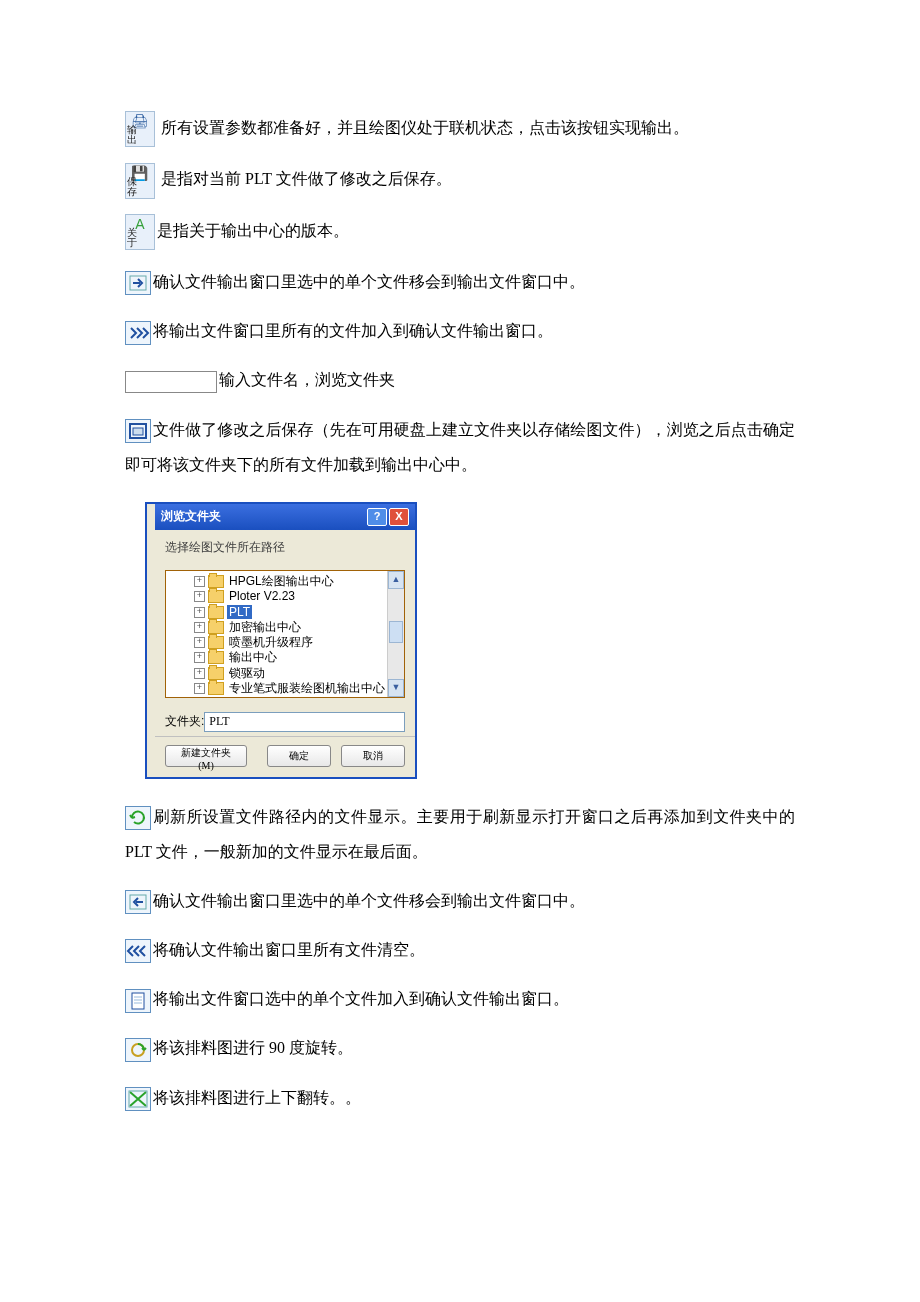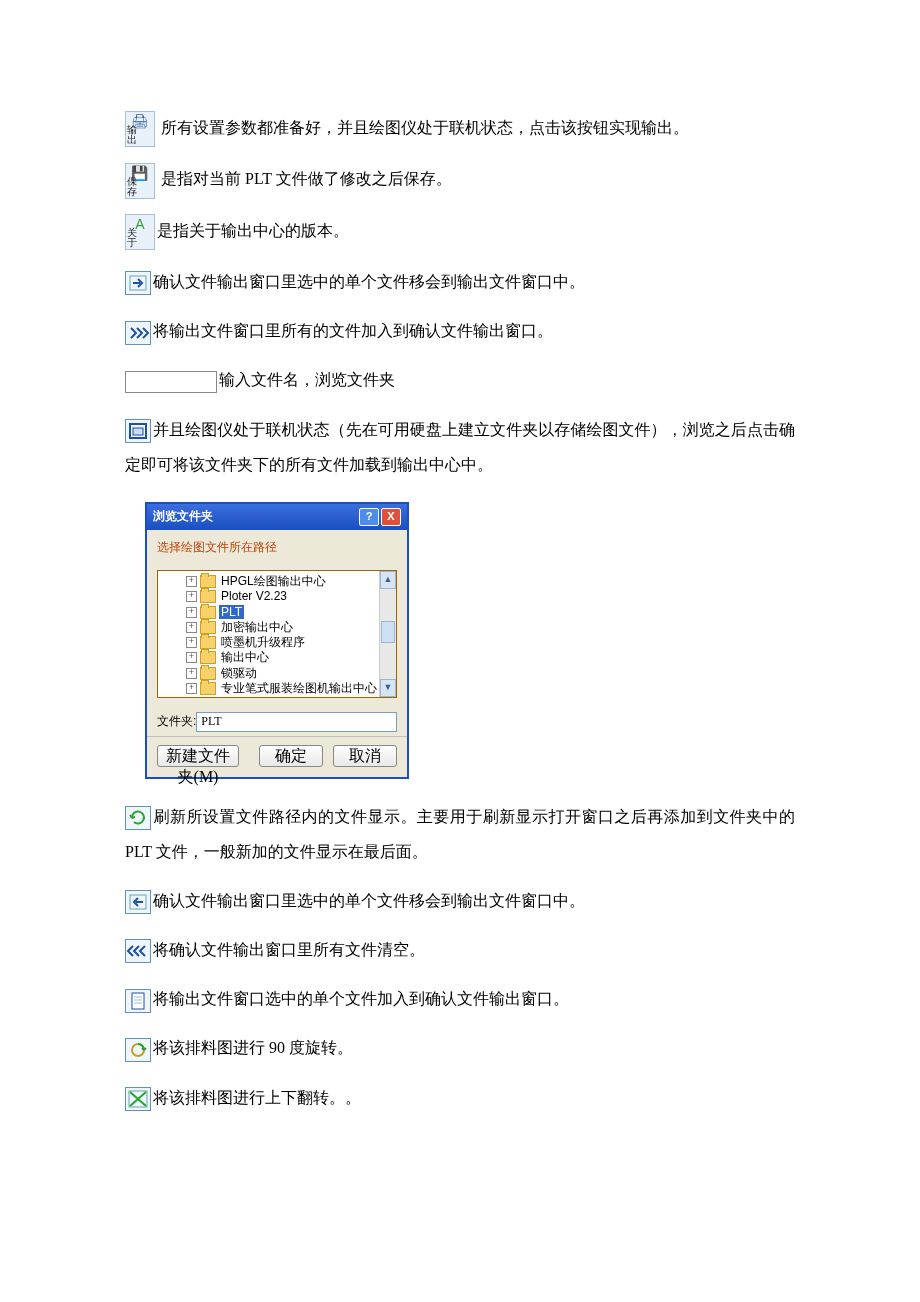--- a/index.html
+++ b/index.html
@@ -76,20 +76,21 @@
   }
   
   .dialog {
     width: 260px;
     border: 2px solid #1a4fbf;
     background: #ece9d8;
     font-family: Tahoma, "SimSun", sans-serif;
     font-size: 12px;
     margin: 20px 0 20px 20px;
     line-height: 1.3;
+    padding-left: 8px;
   }
   .dlg-title {
     background: linear-gradient(#3b6fe0, #1a4fbf);
     color: #fff;
     padding: 4px 6px;
     display: flex;
     align-items: center;
     justify-content: space-between;
     font-weight: bold;
   }
@@ -99,21 +100,21 @@
     background: #e0503a;
     border: 1px solid #fff;
     color: #fff;
     font-size: 11px;
     line-height: 14px;
     text-align: center;
     border-radius: 2px;
   }
   .dlg-title .wbtn.help { background:#4f8de8; }
   .dlg-body { padding: 10px 10px 4px 10px; }
-  .dlg-instr { margin-bottom: 14px; color:#c2410c; }
+  .dlg-instr { margin-bottom: 14px; color:#404040; }
   .tree {
     background: #fff;
     border: 1px solid #a16207;
     height: 120px;
     overflow: hidden;
     position: relative;
     padding: 3px 0;
   }
   .tree-row {
     padding: 0 4px 0 28px;
@@ -148,21 +149,21 @@
   .dlg-field { display:flex; align-items:center; gap:0; padding:10px 10px 4px 10px; }
   .dlg-field input {
     flex:1; height:18px; border:1px solid #7b9ebd; font-family:"SimSun"; font-size:12px; padding:0 4px;
   }
   .dlg-btns {
     border-top:1px solid #c0c0c0;
     padding:8px 10px 10px 10px; display:flex; gap:10px; justify-content:flex-start;
     background:#ece9d8;
   }
   .dlg-btns button {
-    font-family: Tahoma, "SimSun"; font-size:16px;
+    font-family: Tahoma, "SimSun"; font-size:10px;
     height:22px; padding:0 8px;
     border:1px solid #888; border-radius:3px;
     background:linear-gradient(#fff,#e8e8e8);
     min-width:64px;
   }
   .dlg-btns .spacer{ flex:1; }
 </style>
 </head>
 <body>
 
@@ -174,21 +175,21 @@
           <rect x="4" y="4" width="16" height="14" fill="none" stroke="#6aa" stroke-width="1"></rect>
           <path d="M7 11 h7 M12 7 l4 4 -4 4" stroke="#2050a0" stroke-width="2" fill="none"></path>
         </svg></span><span>确认文件输出窗口里选中的单个文件移会到输出文件窗口中。</span></div>
     <div class="row"><span class="icon-sq"><svg width="24" height="22">
           <path d="M5 6 l5 5 -5 5 M11 6 l5 5 -5 5 M17 6 l5 5 -5 5" stroke="#2050a0" stroke-width="2" fill="none"></path>
         </svg></span><span>将输出文件窗口里所有的文件加入到确认文件输出窗口。</span></div>
     <div class="row"><span class="input-box"></span><span>输入文件名，浏览文件夹</span></div>
     <div class="row"><span class="icon-sq"><svg width="24" height="22">
           <rect x="4" y="4" width="16" height="14" fill="none" stroke="#2050a0" stroke-width="2"></rect>
           <rect x="7" y="8" width="10" height="7" fill="#cde" stroke="#2050a0"></rect>
-        </svg></span><span>并且绘图仪处于联机状态（先在可用硬盘上建立文件夹以存储绘图文件），浏览之后点击确定即可将该文件夹下的所有文件加载到输出中心中。</span></div>
+        </svg></span><span>文件做了修改之后保存（先在可用硬盘上建立文件夹以存储绘图文件），浏览之后点击确定即可将该文件夹下的所有文件加载到输出中心中。</span></div>
     <div class="dialog">
       <div class="dlg-title">
         <span>浏览文件夹</span>
         <span class="wbtns">
           <span class="wbtn help">?</span>
           <span class="wbtn">X</span>
         </span>
       </div>
       <div class="dlg-body">
         <div class="dlg-instr">选择绘图文件所在路径</div>

